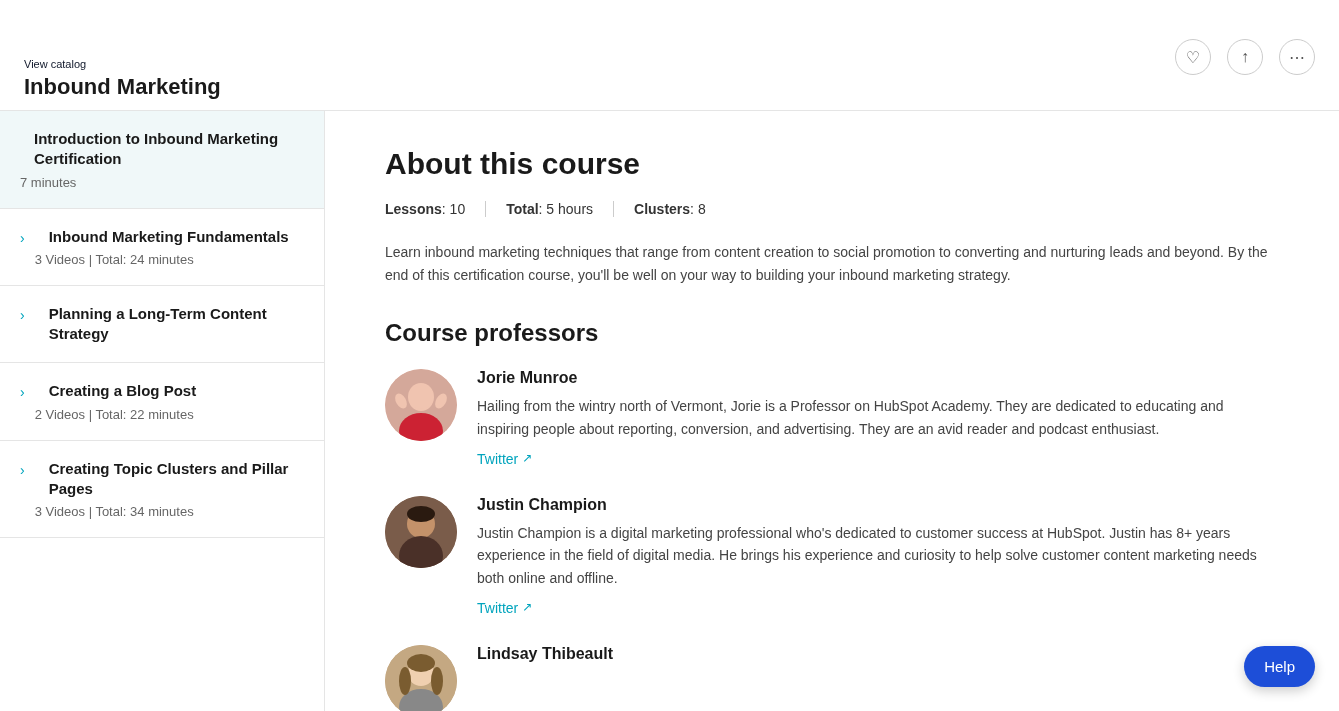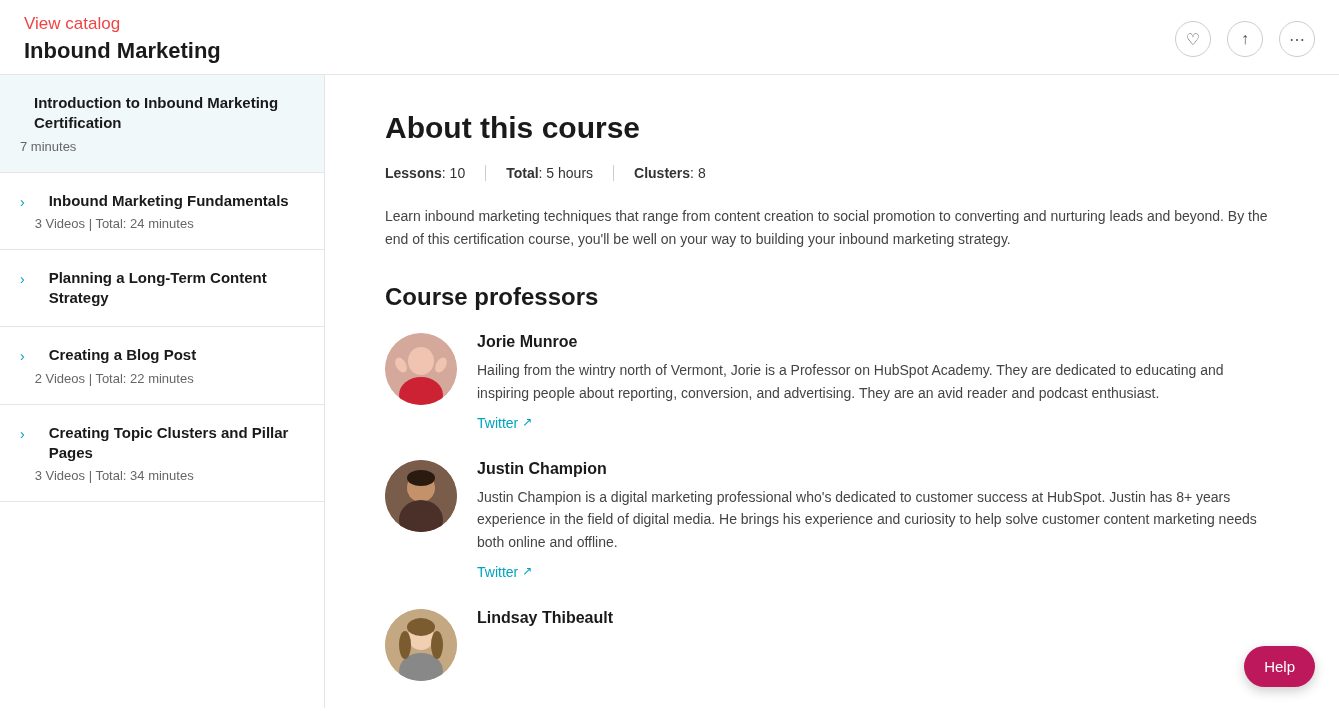--- a/index.html
+++ b/index.html
@@ -8,25 +8,26 @@
     
     .header {
       display: flex;
       align-items: center;
       justify-content: space-between;
       padding: 14px 24px 10px 24px;
       border-bottom: 1px solid #e5e5e5;
     }
     .header-left {}
     .view-catalog-link {
-      color: #ef4444;
-      font-size: 17px;
+      color: #0f172a;
+      font-size: 11px;
       text-decoration: none;
       display: block;
       margin-bottom: 4px;
+      margin-top: 44px;
     }
     .course-title {
       font-size: 22px;
       font-weight: 600;
       color: #1a1a1a;
     }
     .header-actions {
       display: flex;
       align-items: center;
       gap: 16px;
@@ -181,21 +182,21 @@
     }
     .external-icon {
       font-size: 12px;
     }
 
     
     .help-btn {
       position: fixed;
       bottom: 24px;
       right: 24px;
-      background: #be185d;
+      background: #1d4ed8;
       color: #fff;
       border: none;
       border-radius: 24px;
       padding: 12px 20px;
       font-size: 15px;
       font-weight: 500;
       cursor: pointer;
       box-shadow: 0 4px 12px rgba(0,0,0,0.2);
     }
 

